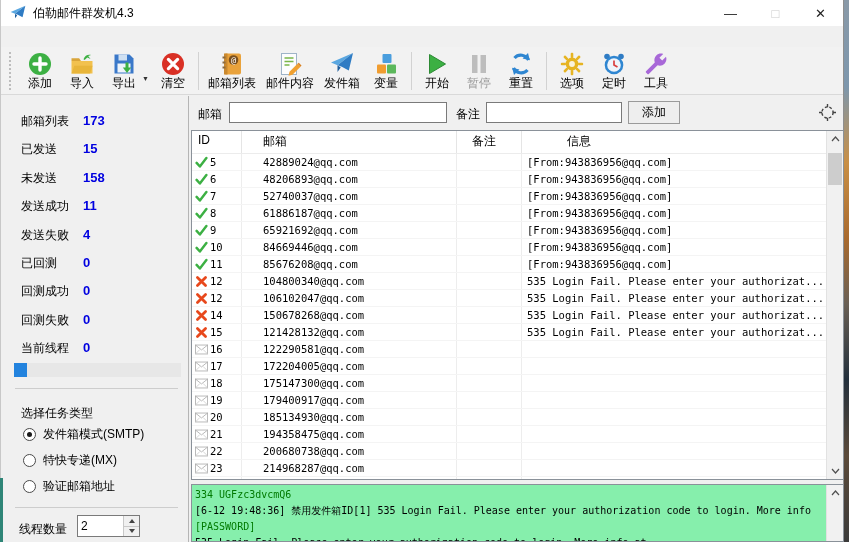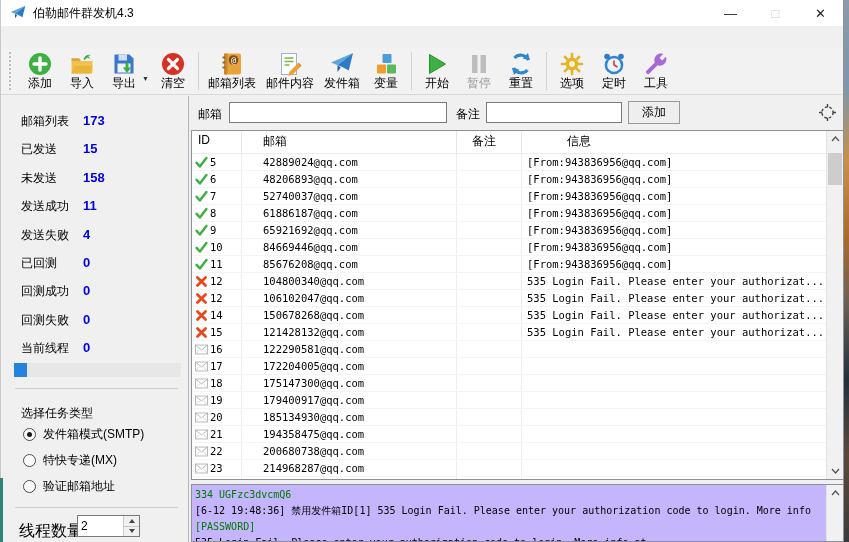--- a/index.html
+++ b/index.html
@@ -41,21 +41,21 @@
 .stat-row { height:28.4px; display:flex; align-items:flex-start; font-size:12px; }
 .stat-label { width:62px; white-space:nowrap; }
 .stat-value { font-weight:bold; font-size:13px; margin-left:0; }
 .progress { position:absolute; left:13px; top:267px; width:167px; height:14px; background:#e7e7e7; }
 .progress-fill { height:100%; background:#2383de; }
 .sb-divider { position:absolute; left:14px; right:10px; border-top:1px solid #cdcdcd; }
 .task-title { position:absolute; left:20px; top:309px; font-size:12px; }
 .radio-row { position:absolute; left:22px; display:flex; align-items:center; font-size:12px; white-space:nowrap; }
 .radio { width:13px; height:13px; border:1px solid #4a4a4a; border-radius:50%; margin-right:7px; background:#fff; position:relative; flex:0 0 auto; }
 .radio.sel::after { content:""; position:absolute; left:3px; top:3px; width:5px; height:5px; border-radius:50%; background:#1a1a1a; }
-.thread-label { position:absolute; left:18px; top:425px; font-size:16px; }
+.thread-label { position:absolute; left:18px; top:425px; font-size:12px; }
 .spinner { position:absolute; left:76px; top:419px; width:63px; height:22px; border:1px solid #7a7a7a; background:#fff; display:flex; }
 .spinner input { flex:1; min-width:0; border:none; outline:none; font-size:12px; padding-left:3px; font-family:"Liberation Sans",sans-serif; }
 .spin-btns { width:16px; border-left:1px solid #c8c8c8; display:flex; flex-direction:column; }
 .spin-btn { flex:1; background:#f0f0f0; display:flex; align-items:center; justify-content:center; }
 .spin-btn + .spin-btn { border-top:1px solid #c8c8c8; }
 .tri-up { width:0; height:0; border-left:3px solid transparent; border-right:3px solid transparent; border-bottom:4px solid #444; }
 .tri-dn { width:0; height:0; border-left:3px solid transparent; border-right:3px solid transparent; border-top:4px solid #444; }
 
 
 .rightpane { position:absolute; left:190px; top:96px; width:654px; height:446px; }
@@ -79,21 +79,21 @@
 .c-note { width:65px; padding-left:6px; }
 .c-info { flex:1; padding-left:5px; border-right:none; }
 .ricon { width:13px; height:13px; margin-right:2px; flex:0 0 auto; }
 .ricon svg { width:13px; height:13px; display:block; }
 
 .vscroll { position:absolute; right:0; top:0; bottom:0; width:17px; background:#f1f1f1; border-left:1px solid #e2e2e2; }
 .sb-btn { position:absolute; left:0; width:100%; height:16px; display:flex; align-items:center; justify-content:center; }
 .sb-btn.up { top:0; } .sb-btn.down { bottom:0; }
 .sb-thumb { position:absolute; left:1px; right:1px; background:#cdcdcd; }
 
-.logbox { position:absolute; left:0; top:388px; width:653px; height:58px; background:#c4b5fd; border:1px solid #8a9199; overflow:hidden; }
+.logbox { position:absolute; left:0; top:388px; width:653px; height:58px; background:#86efac; border:1px solid #8a9199; overflow:hidden; }
 .log-lines { position:absolute; left:3px; top:2px; right:20px; font-family:"DejaVu Sans Mono",monospace; font-size:10px; line-height:16px; white-space:nowrap; overflow:hidden; }
 .logline { height:16px; overflow:hidden; }
 </style>
 </head>
 <body>
 
 <div class="wallpaper"></div>
 <div class="corner-strip"></div>
 
 <div class="window">

